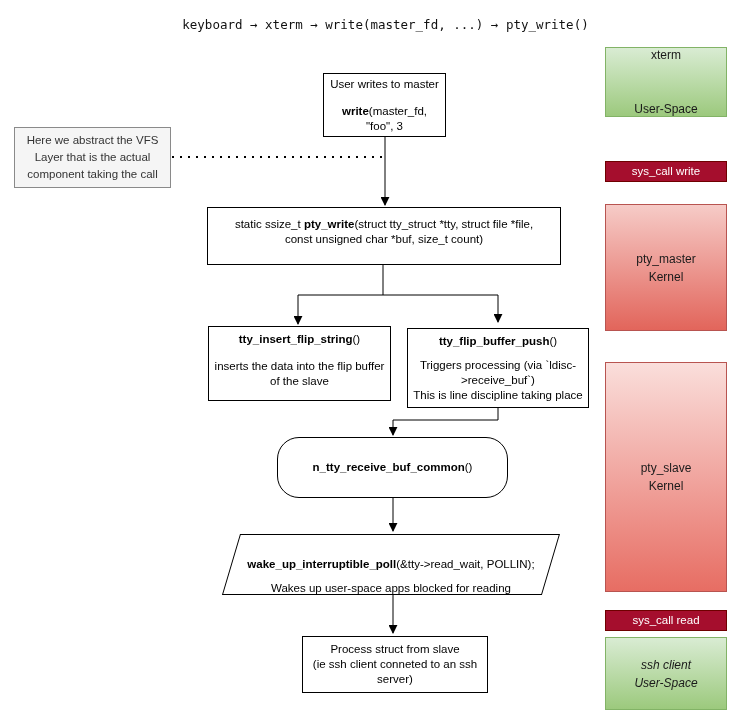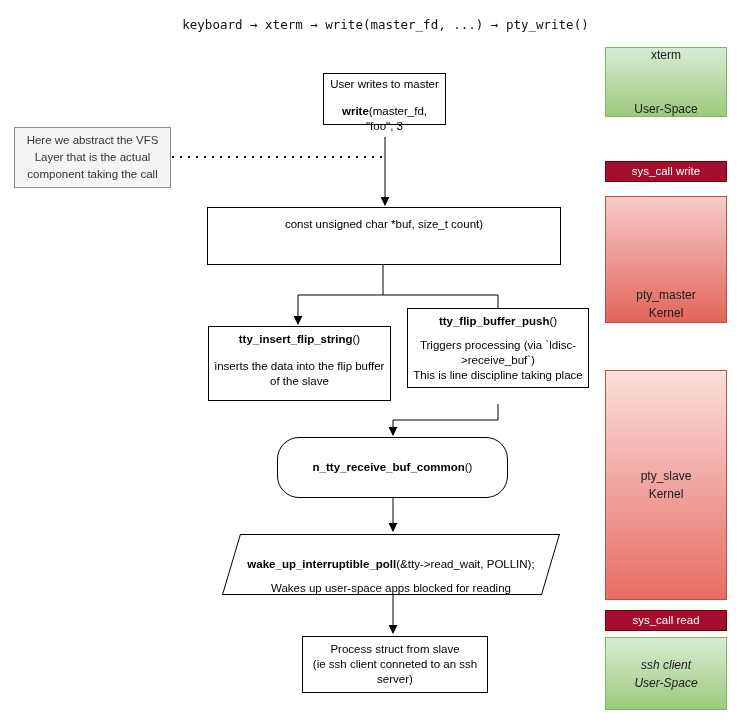--- a/index.html
+++ b/index.html
@@ -6,44 +6,44 @@
   #canvas{position:relative;width:741px;height:725px;background:#ffffff;overflow:hidden;
           font-family:"Liberation Sans",sans-serif;color:#000;}
   .title{position:absolute;left:15px;top:17px;width:741px;text-align:center;
          font-family:"DejaVu Sans Mono",monospace;font-size:12.5px;color:#111;}
   .fbox{position:absolute;background:#fff;border:1px solid #000;box-sizing:border-box;
         font-size:11.5px;line-height:1.3;text-align:center;}
   .note{position:absolute;left:14px;top:127px;width:157px;height:61px;background:#f5f5f5;
         border:1px solid #8a8a8a;box-sizing:border-box;color:#333;font-size:11.5px;
         line-height:1.45;text-align:center;display:flex;align-items:center;justify-content:center;
         padding:2px 3px;}
-  .user-box{left:323px;top:73px;width:123px;height:52px;padding-top:3px;}
+  .user-box{left:323px;top:73px;width:123px;height:64px;padding-top:3px;}
   .ptyw-box{left:207px;top:207px;width:354px;height:58px;padding-top:9px;}
   .insert-box{left:208px;top:326px;width:183px;height:75px;padding-top:5px;}
-  .push-box{left:407px;top:308px;width:182px;height:80px;padding-top:5px;}
+  .push-box{left:407px;top:328px;width:182px;height:80px;padding-top:5px;}
   .ntty-box{left:277px;top:437px;width:231px;height:61px;display:flex;align-items:center;justify-content:center;border-radius:22px;}
   .read-box{left:302px;top:636px;width:186px;height:57px;display:flex;align-items:center;justify-content:center;padding:2px 4px;}
   .gap8{height:12px;}
   .gap6{height:9px;}
   .wake-shape{position:absolute;left:240px;top:534px;width:320px;height:61px;background:#fff;
         border:1px solid #000;box-sizing:border-box;transform:skewX(-16.5deg);transform-origin:0 0;}
   .wake-text{position:absolute;left:226px;top:534px;width:330px;height:61px;font-size:11.5px;
         text-align:center;padding-top:24px;box-sizing:border-box;}
   svg.wires{position:absolute;left:0;top:0;width:741px;height:725px;pointer-events:none;}
   .side{position:absolute;left:605px;width:122px;box-sizing:border-box;display:flex;
         flex-direction:column;align-items:center;justify-content:center;text-align:center;
         font-size:12px;color:#1a1a1a;line-height:1.5;}
   .userspace{background:linear-gradient(#d9ecd3,#9cc97d);border:1px solid #82b366;}
   .syscall{background:#a50e2d;border:1px solid #6f0000;color:#ffffff;font-size:11.5px;line-height:1;}
   .kernel-a{background:linear-gradient(#f6cbc7,#e2655b);border:1px solid #b85450;}
   .kernel-b{background:linear-gradient(#fadedb,#e76d63);border:1px solid #b85450;}
   .s0{top:47px;height:70px;gap:36px;}
   .s1{top:161px;height:21px;}
-  .s2{top:196px;height:127px;justify-content:flex-end;}
-  .s3{top:370px;height:230px;}
+  .s2{top:204px;height:127px;}
+  .s3{top:362px;height:230px;}
   .s4{top:610px;height:21px;}
   .s5{top:637px;height:73px;font-style:italic;}
   b{font-weight:bold;}
 </style>
 </head>
 <body>
 
 <div id="canvas">
 
   <div class="title">keyboard → xterm → write(master_fd, ...) → pty_write()</div>
@@ -70,20 +70,21 @@
   </div>
 
   <div class="fbox user-box">
     <div>User writes to master</div>
     <div class="gap8"></div>
     <div><b>write</b><span>(master_fd,</span></div>
     <div>"foo", 3</div>
   </div>
 
   <div class="fbox ptyw-box">
+    <div><span>static ssize_t </span><b>pty_write</b><span>(struct tty_struct *tty, struct file *file,</span></div>
     <div>const unsigned char *buf, size_t count)</div>
   </div>
 
   <div class="fbox insert-box">
     <div><b>tty_insert_flip_string</b><span>()</span></div>
     <div class="gap8"></div>
     <div>inserts the data into the flip buffer of the slave</div>
   </div>
 
   <div class="fbox push-box">

